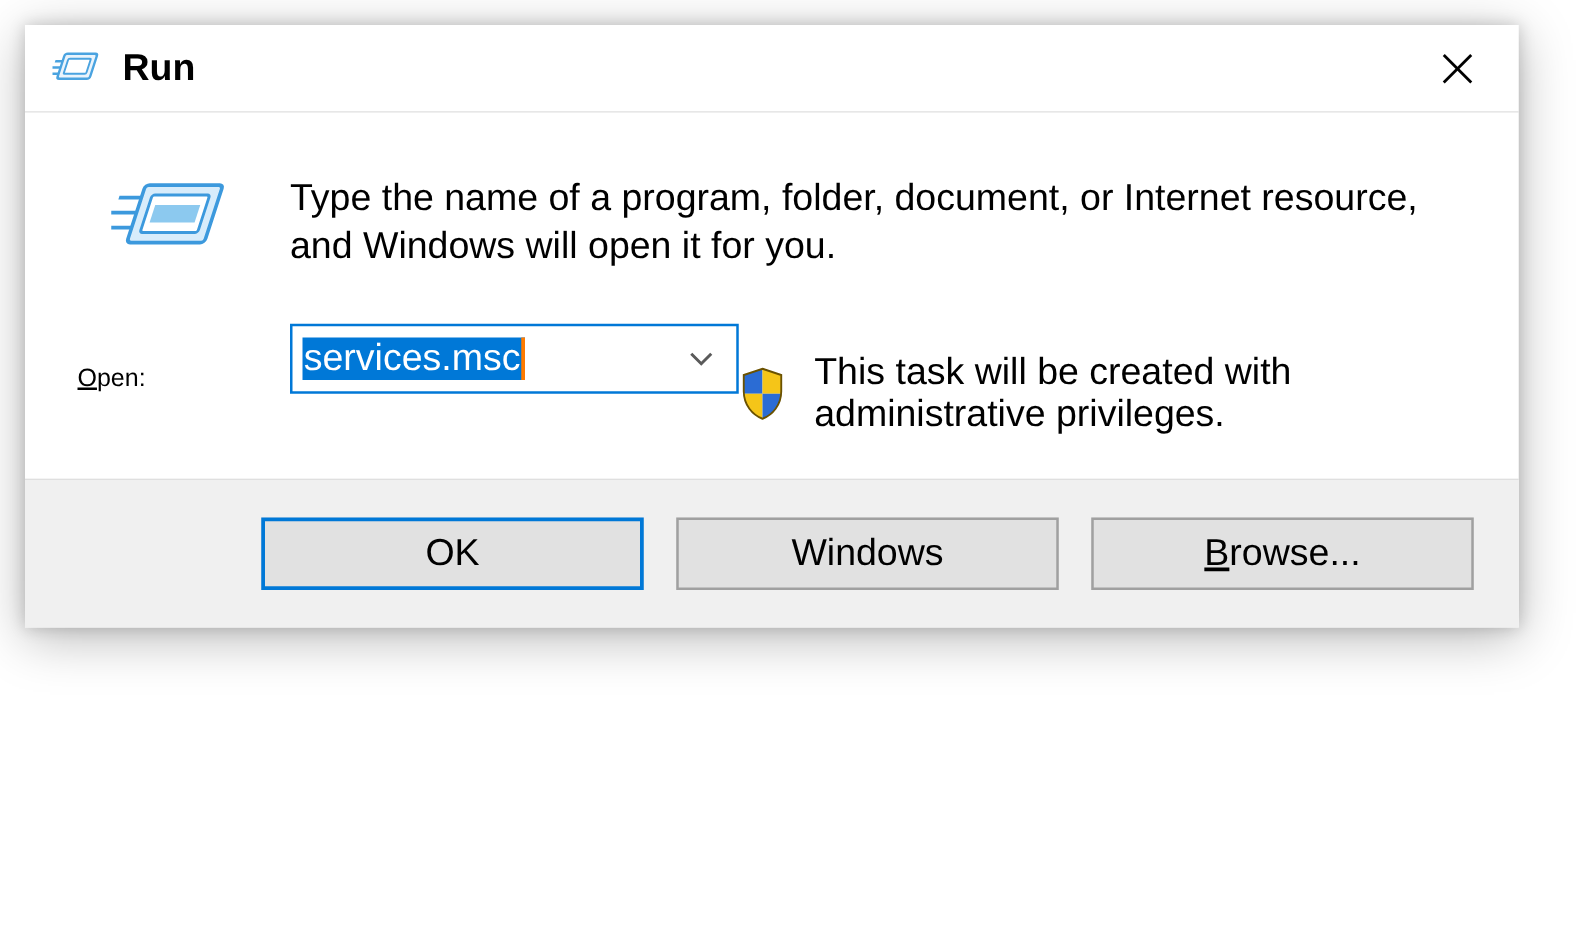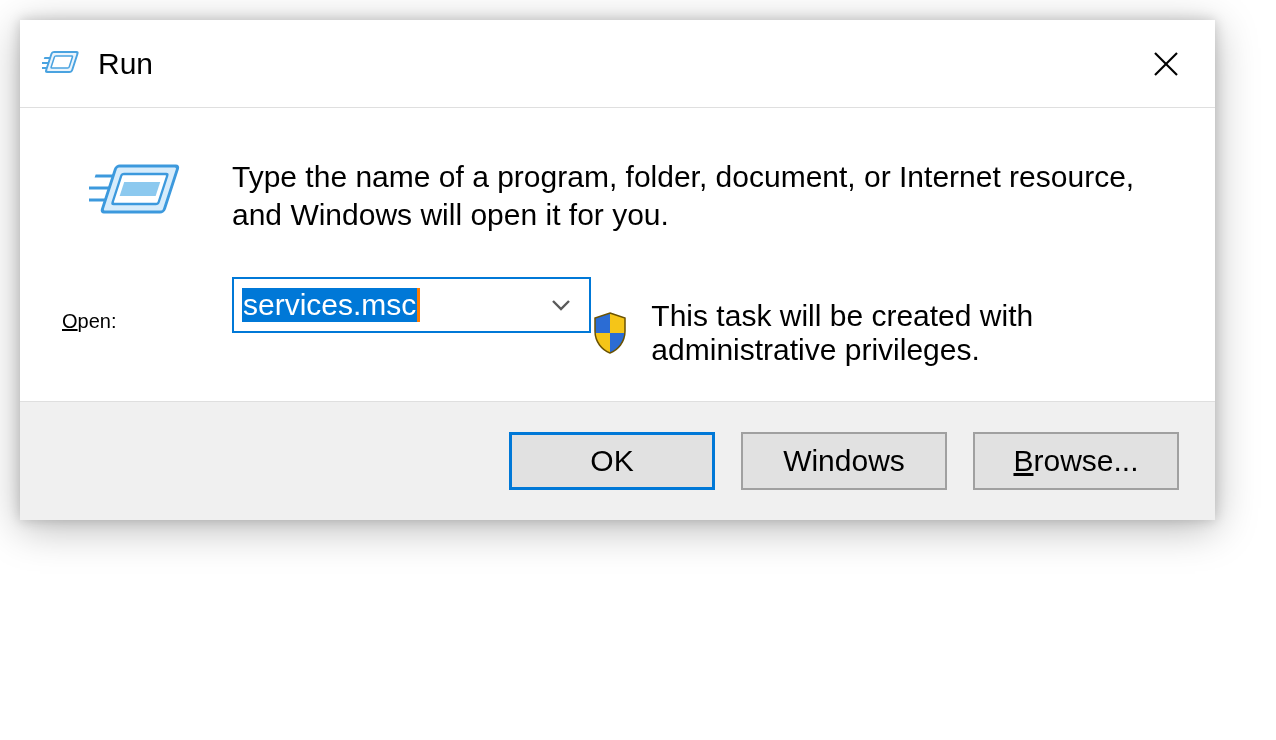--- a/index.html
+++ b/index.html
@@ -28,23 +28,24 @@
     width: 1195px;
     box-shadow: 0 8px 40px rgba(0,0,0,0.28), 0 0 12px rgba(0,0,0,0.18);
     background: #fff;
     display: flex;
     flex-direction: column;
   }
   
   .titlebar {
     display: flex;
     align-items: center;
-    height: 88px;
+    height: 70px;
     padding: 0 4px 0 22px;
     border-bottom: 1px solid var(--divider);
+    font-weight: bold;
   }
   .titlebar .title {
     font-size: 30px;
     margin-left: 18px;
     flex: 1 1 auto;
   }
   .titlebar .close {
     width: 90px;
     height: 78px;
     display: flex;
@@ -136,21 +137,21 @@
   
   .buttonbar {
     background: var(--bottom-pane);
     border-top: 1px solid var(--divider);
     padding: 30px 36px;
     display: flex;
     justify-content: flex-end;
     gap: 26px;
   }
   .btn {
-    width: 206px;
+    width: 306px;
     height: 58px;
     font-family: inherit;
     font-size: 30px;
     background: var(--button-grey);
     border: 2px solid var(--button-border);
     display: inline-flex;
     align-items: center;
     justify-content: center;
     cursor: default;
   }

